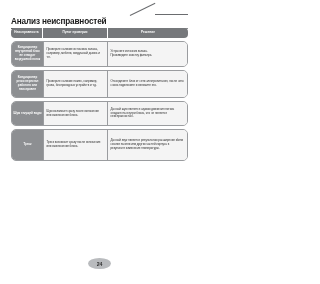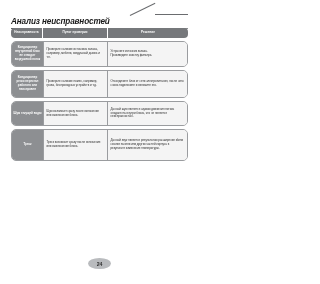--- a/index.html
+++ b/index.html
@@ -15,21 +15,20 @@
     overflow: hidden;
   }
 
   
   .page-header {
     position: absolute;
     left: 0;
     top: 4px;
     width: 200px;
     height: 30px;
-    font-style: italic;
   }
   .page-title {
     position: absolute;
     left: 11px;
     top: 13px;
     font-size: 8.2px;
     font-weight: bold;
     color: #1a1a1a;
     letter-spacing: -0.15px;
     white-space: nowrap;

